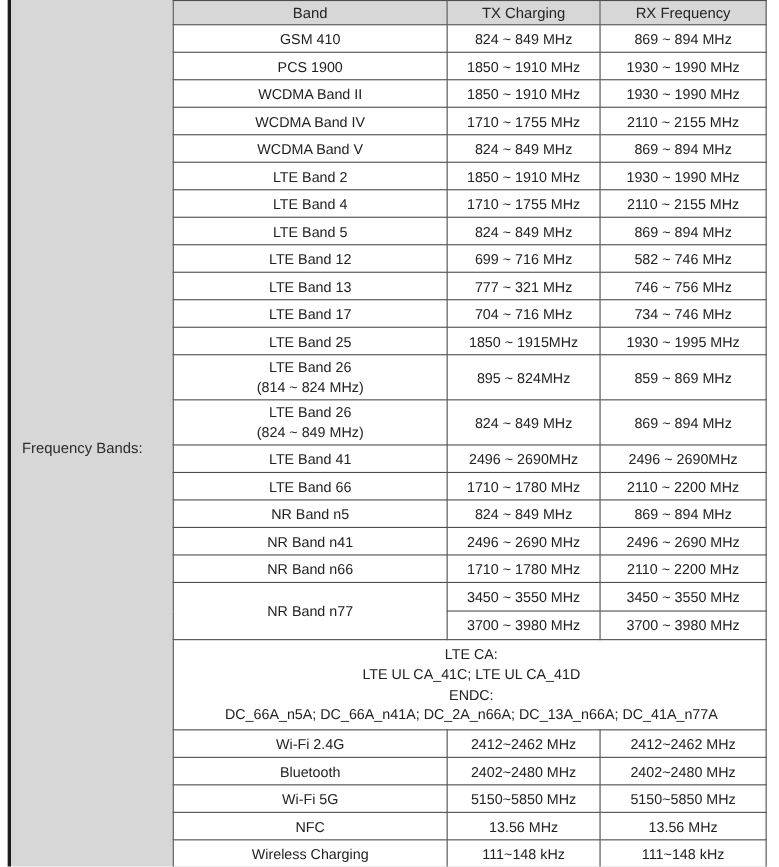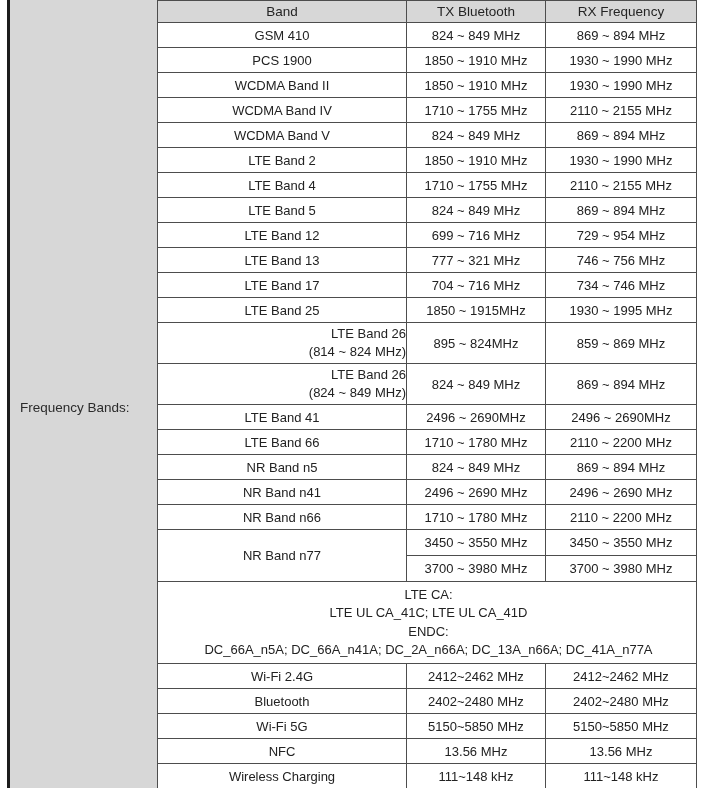--- a/index.html
+++ b/index.html
@@ -57,21 +57,21 @@
     color: #242424;
   }
   .band-table td {
     font-size: 13px;
     color: #222222;
     background: #ffffff;
   }
   tr.h-normal  { height: 25px; }
   tr.h-tall    { height: 41px; }
   tr.h-sub     { height: 26px; }
-  td.band-two-line div { line-height: 18px; text-align: right; }
+  td.band-two-line div { line-height: 18px; }
   td.ca-block {
     text-align: center;
     height: 77px;
     padding: 2px 6px 2px 9px;
     vertical-align: middle;
   }
   td.ca-block div {
     font-size: 13px;
     line-height: 18.5px;
     white-space: nowrap;
@@ -88,21 +88,21 @@
 
   <table class="band-table">
     <colgroup>
       <col style="width:249px">
       <col style="width:139px">
       <col style="width:151px">
     </colgroup>
     <thead>
       <tr>
         <th>Band</th>
-        <th>TX Bluetooth</th>
+        <th>TX Charging</th>
         <th>RX Frequency</th>
       </tr>
     </thead>
     <tbody id="band-rows">
         <tr class="h-normal">
           <td>GSM 410</td>
           <td>824 ~ 849 MHz</td>
           <td>869 ~ 894 MHz</td>
         </tr>
         <tr class="h-normal">
@@ -136,21 +136,21 @@
           <td>2110 ~ 2155 MHz</td>
         </tr>
         <tr class="h-normal">
           <td>LTE Band 5</td>
           <td>824 ~ 849 MHz</td>
           <td>869 ~ 894 MHz</td>
         </tr>
         <tr class="h-normal">
           <td>LTE Band 12</td>
           <td>699 ~ 716 MHz</td>
-          <td>729 ~ 954 MHz</td>
+          <td>582 ~ 746 MHz</td>
         </tr>
         <tr class="h-normal">
           <td>LTE Band 13</td>
           <td>777 ~ 321 MHz</td>
           <td>746 ~ 756 MHz</td>
         </tr>
         <tr class="h-normal">
           <td>LTE Band 17</td>
           <td>704 ~ 716 MHz</td>
           <td>734 ~ 746 MHz</td>

